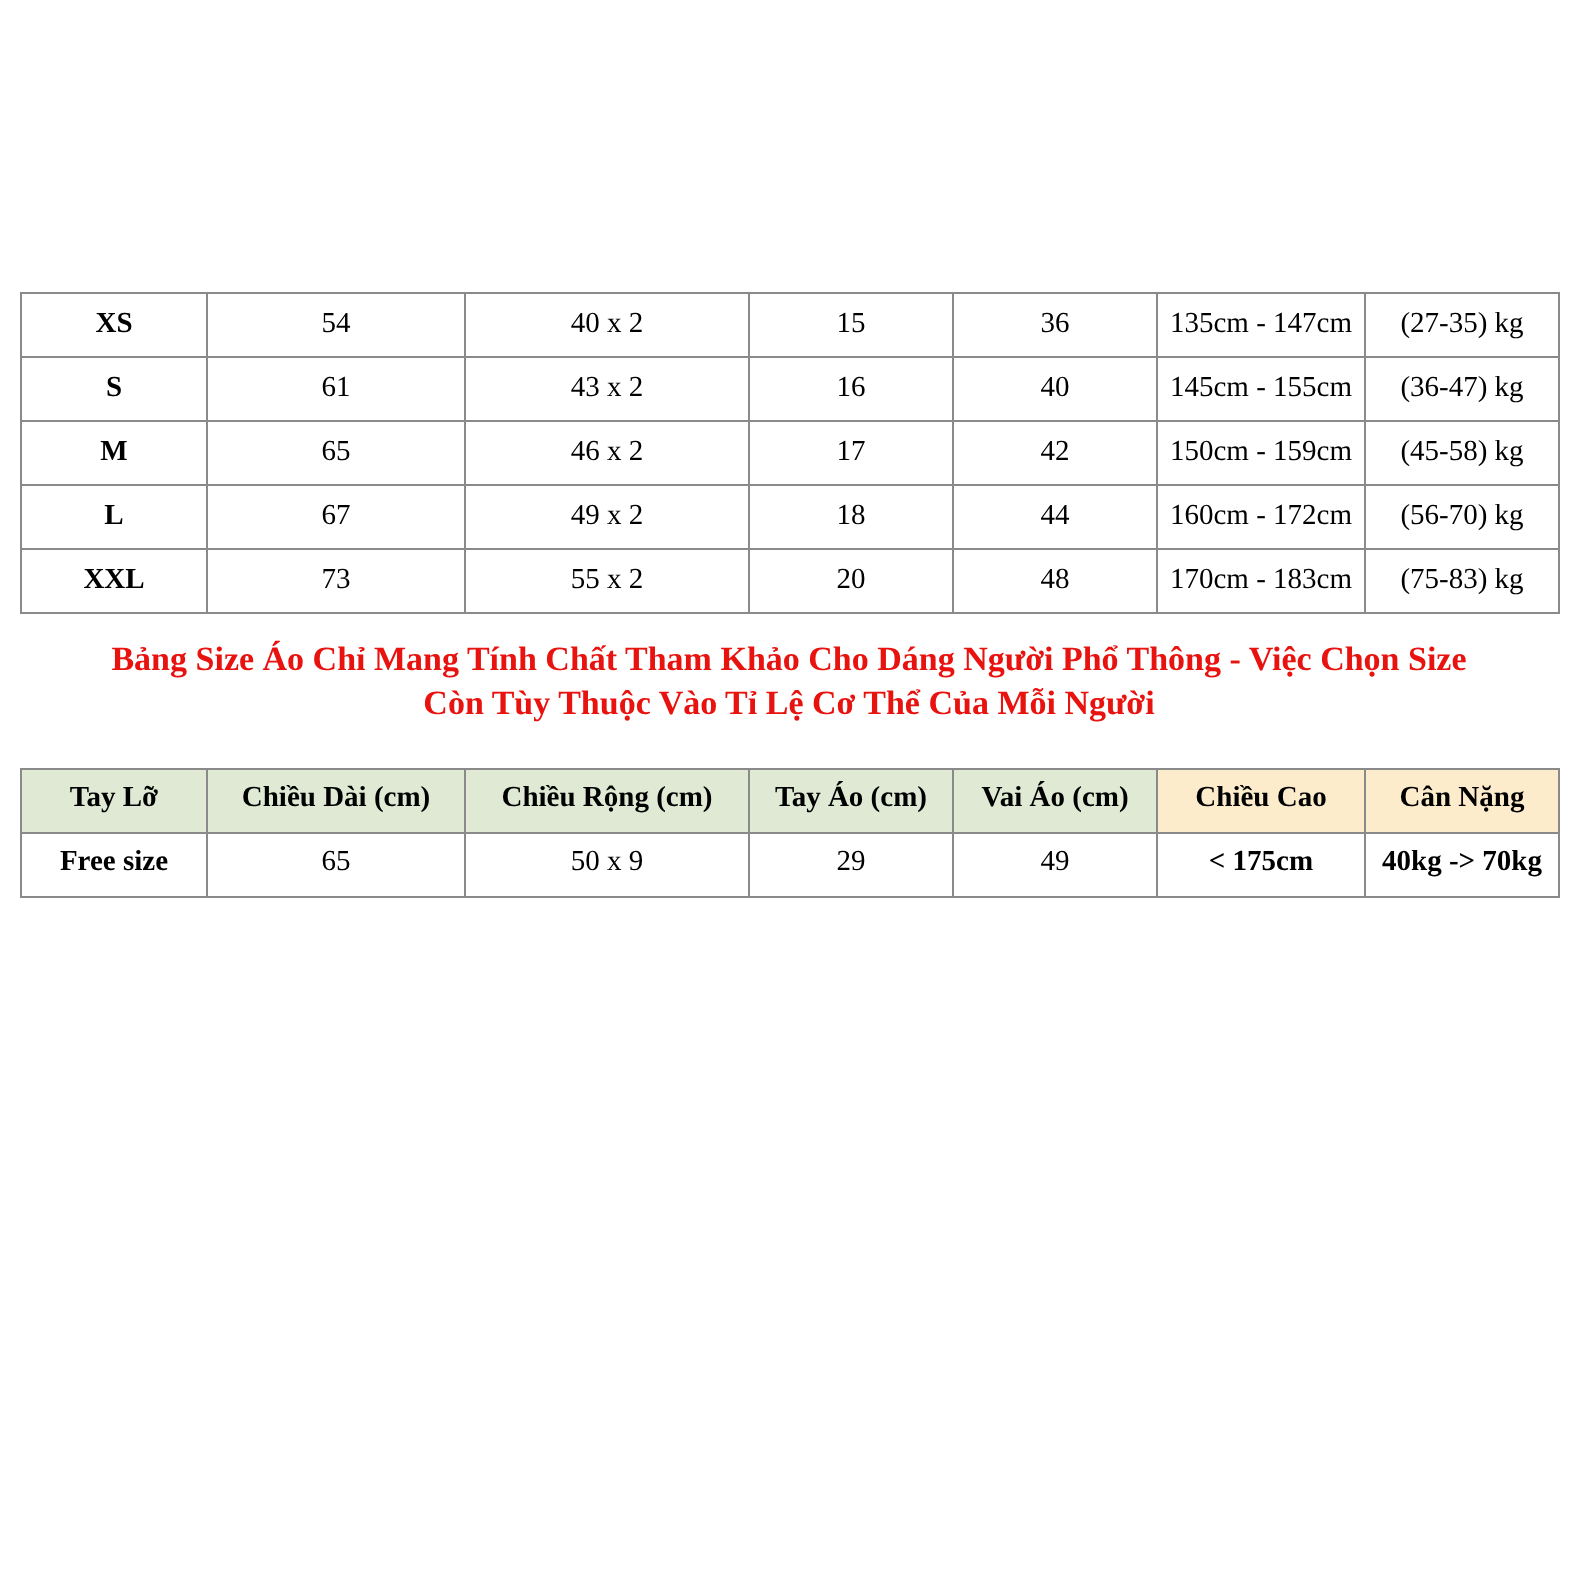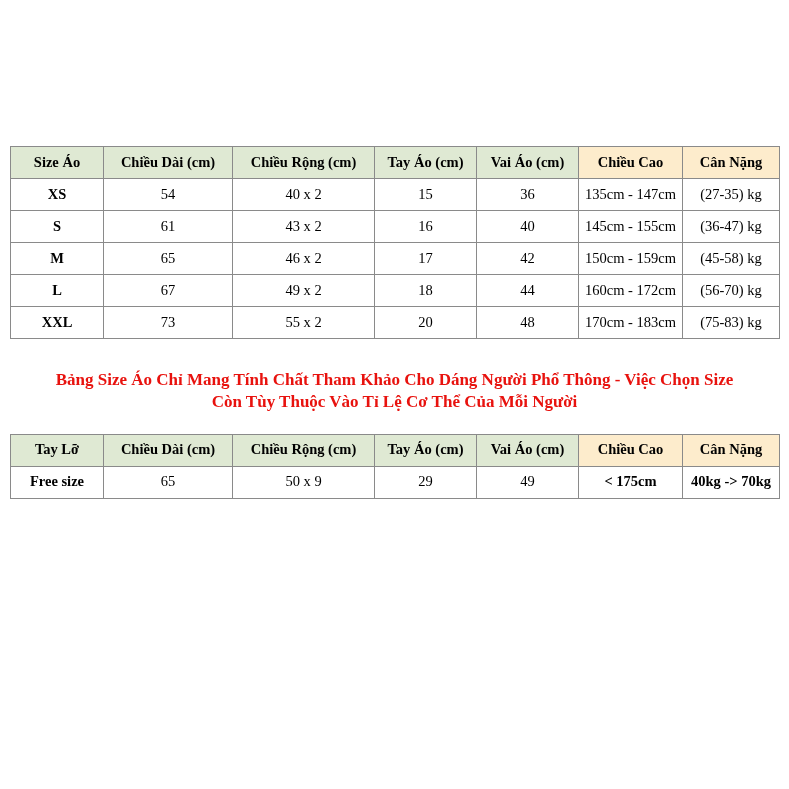--- a/index.html
+++ b/index.html
@@ -55,21 +55,21 @@
   }
   td.rowlabel {
     font-weight: bold;
   }
   td.tall {
     height: 32px;
   }
   
   .note {
     width: 769px;
-    margin-top: 30px;
+    margin-top: 12px;
     margin-bottom: 20px;
     text-align: center;
     color: #e8120e;
     font-weight: bold;
     font-size: 17px;
     line-height: 1.32;
     font-family: "Liberation Serif", serif;
   }
   .note-line {
     display: block;
@@ -96,29 +96,20 @@
       <colgroup>
         <col class="c0">
           <col class="c1">
           <col class="c2">
           <col class="c3">
           <col class="c4">
           <col class="c5">
           <col class="c6">
       </colgroup>
       <tbody>
-        <tr class="head">
-          <td class="h-green">Size Áo</td>
-          <td class="h-green">Chiều Dài (cm)</td>
-          <td class="h-green">Chiều Rộng (cm)</td>
-          <td class="h-green">Tay Áo (cm)</td>
-          <td class="h-green">Vai Áo (cm)</td>
-          <td class="h-cream">Chiều Cao</td>
-          <td class="h-cream">Cân Nặng</td>
-        </tr>
 
         <tr>
           <td class="rowlabel">XS</td>
           <td>54</td>
           <td>40 x 2</td>
           <td>15</td>
           <td>36</td>
           <td>135cm - 147cm</td>
           <td>(27-35) kg</td>
         </tr>

